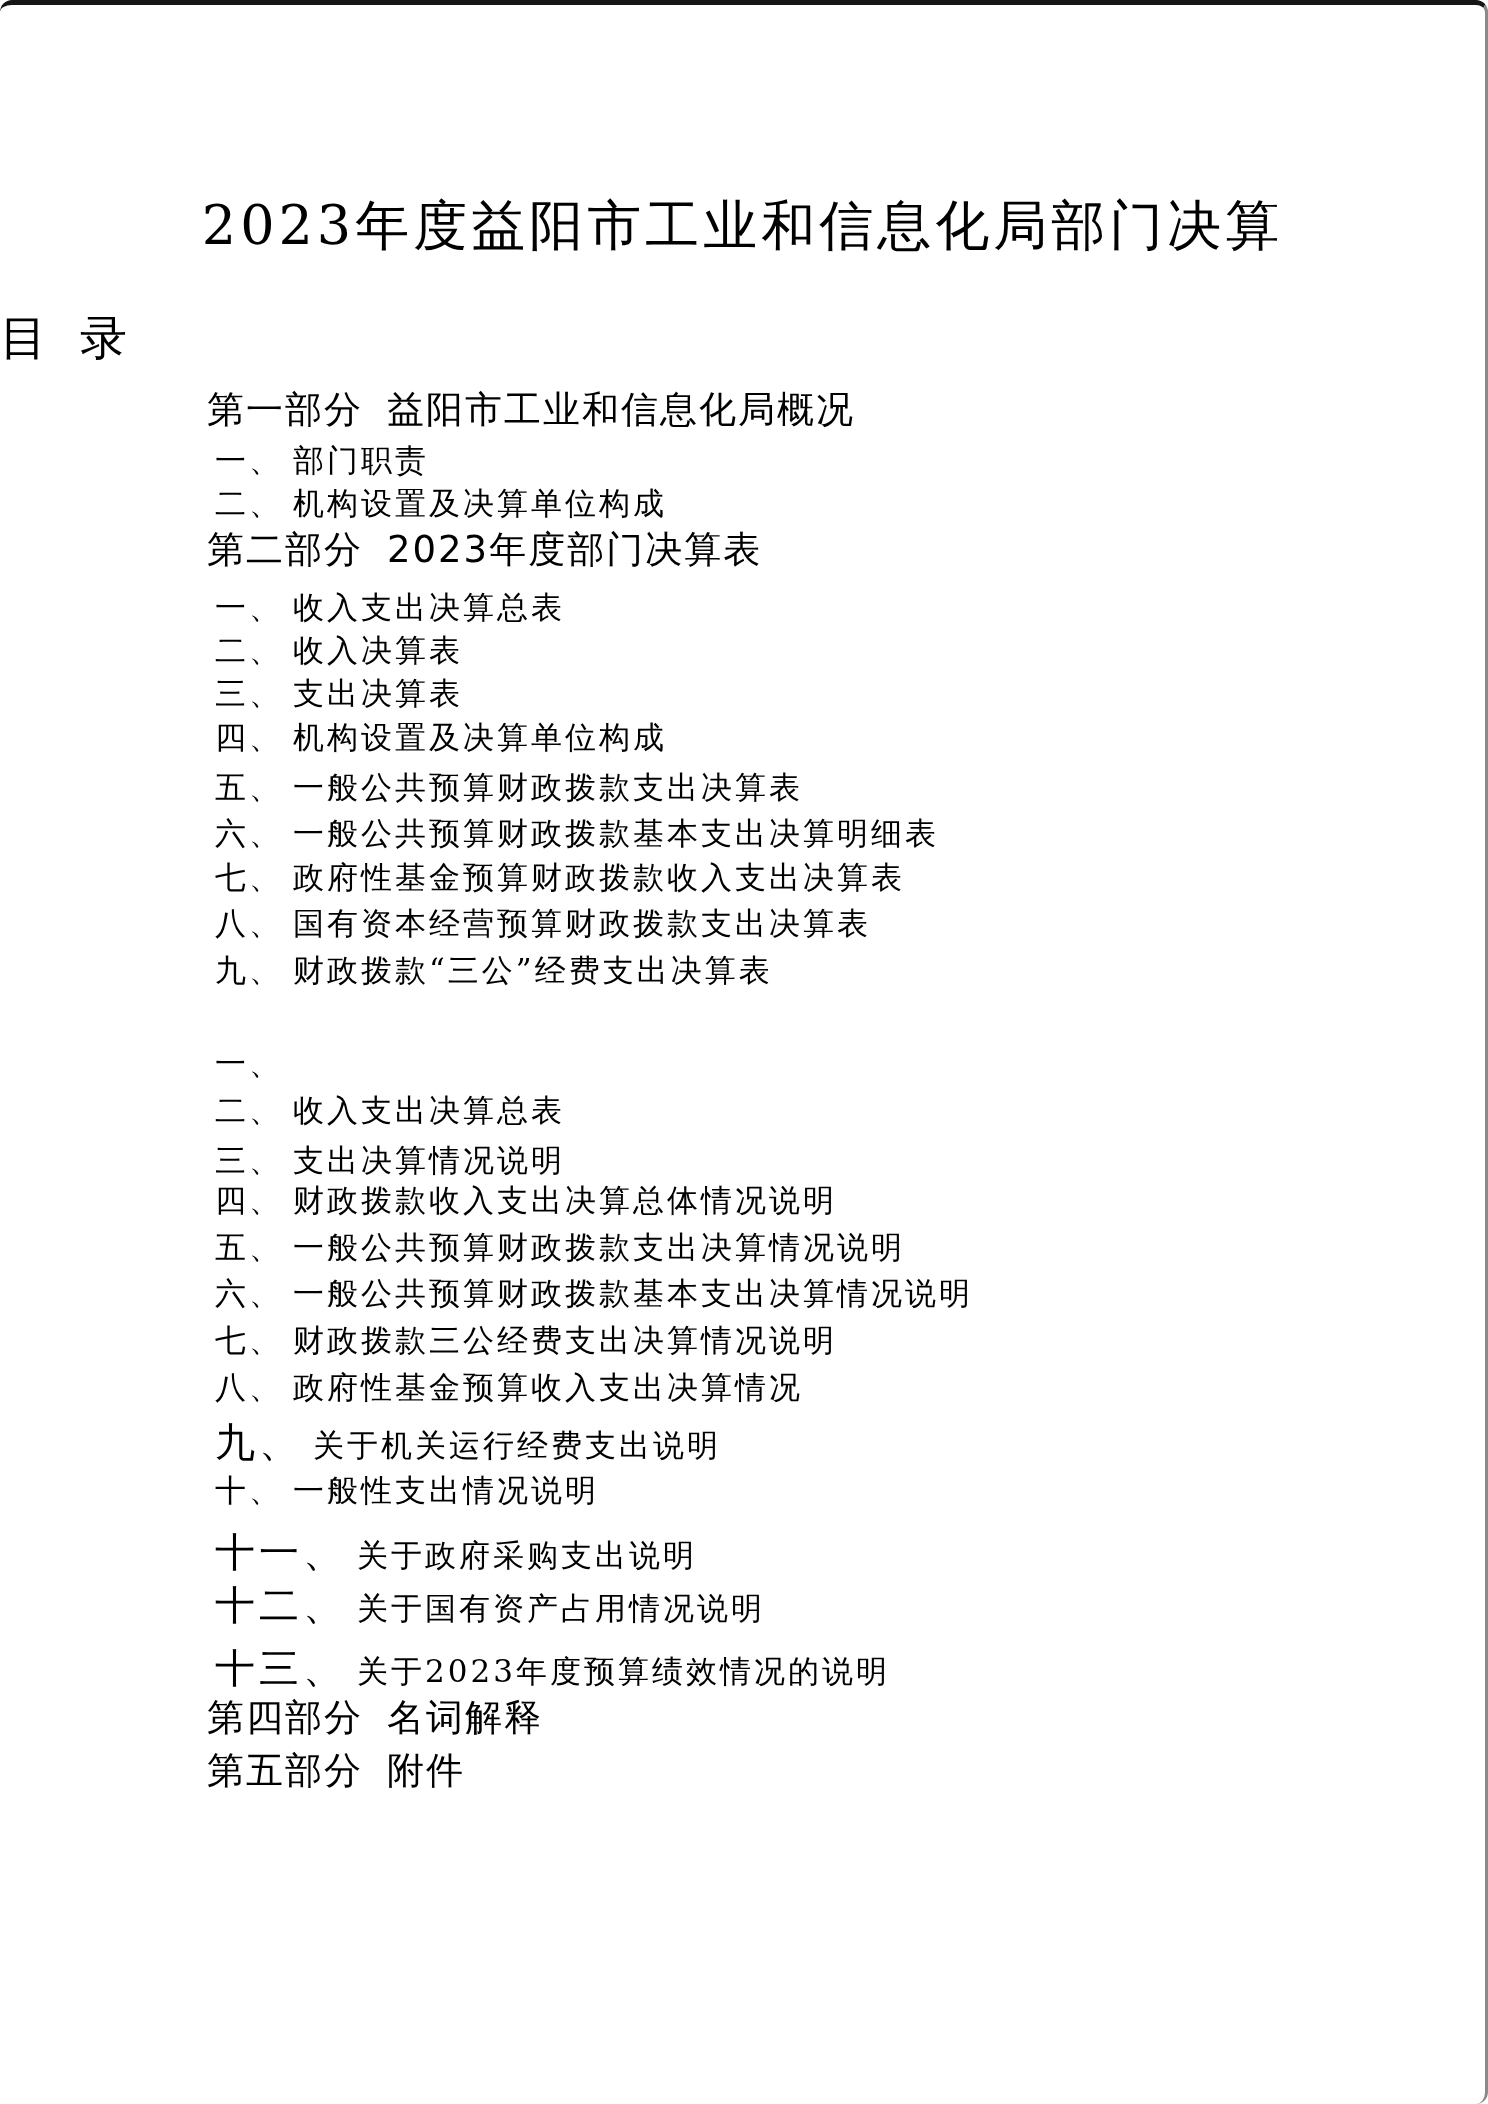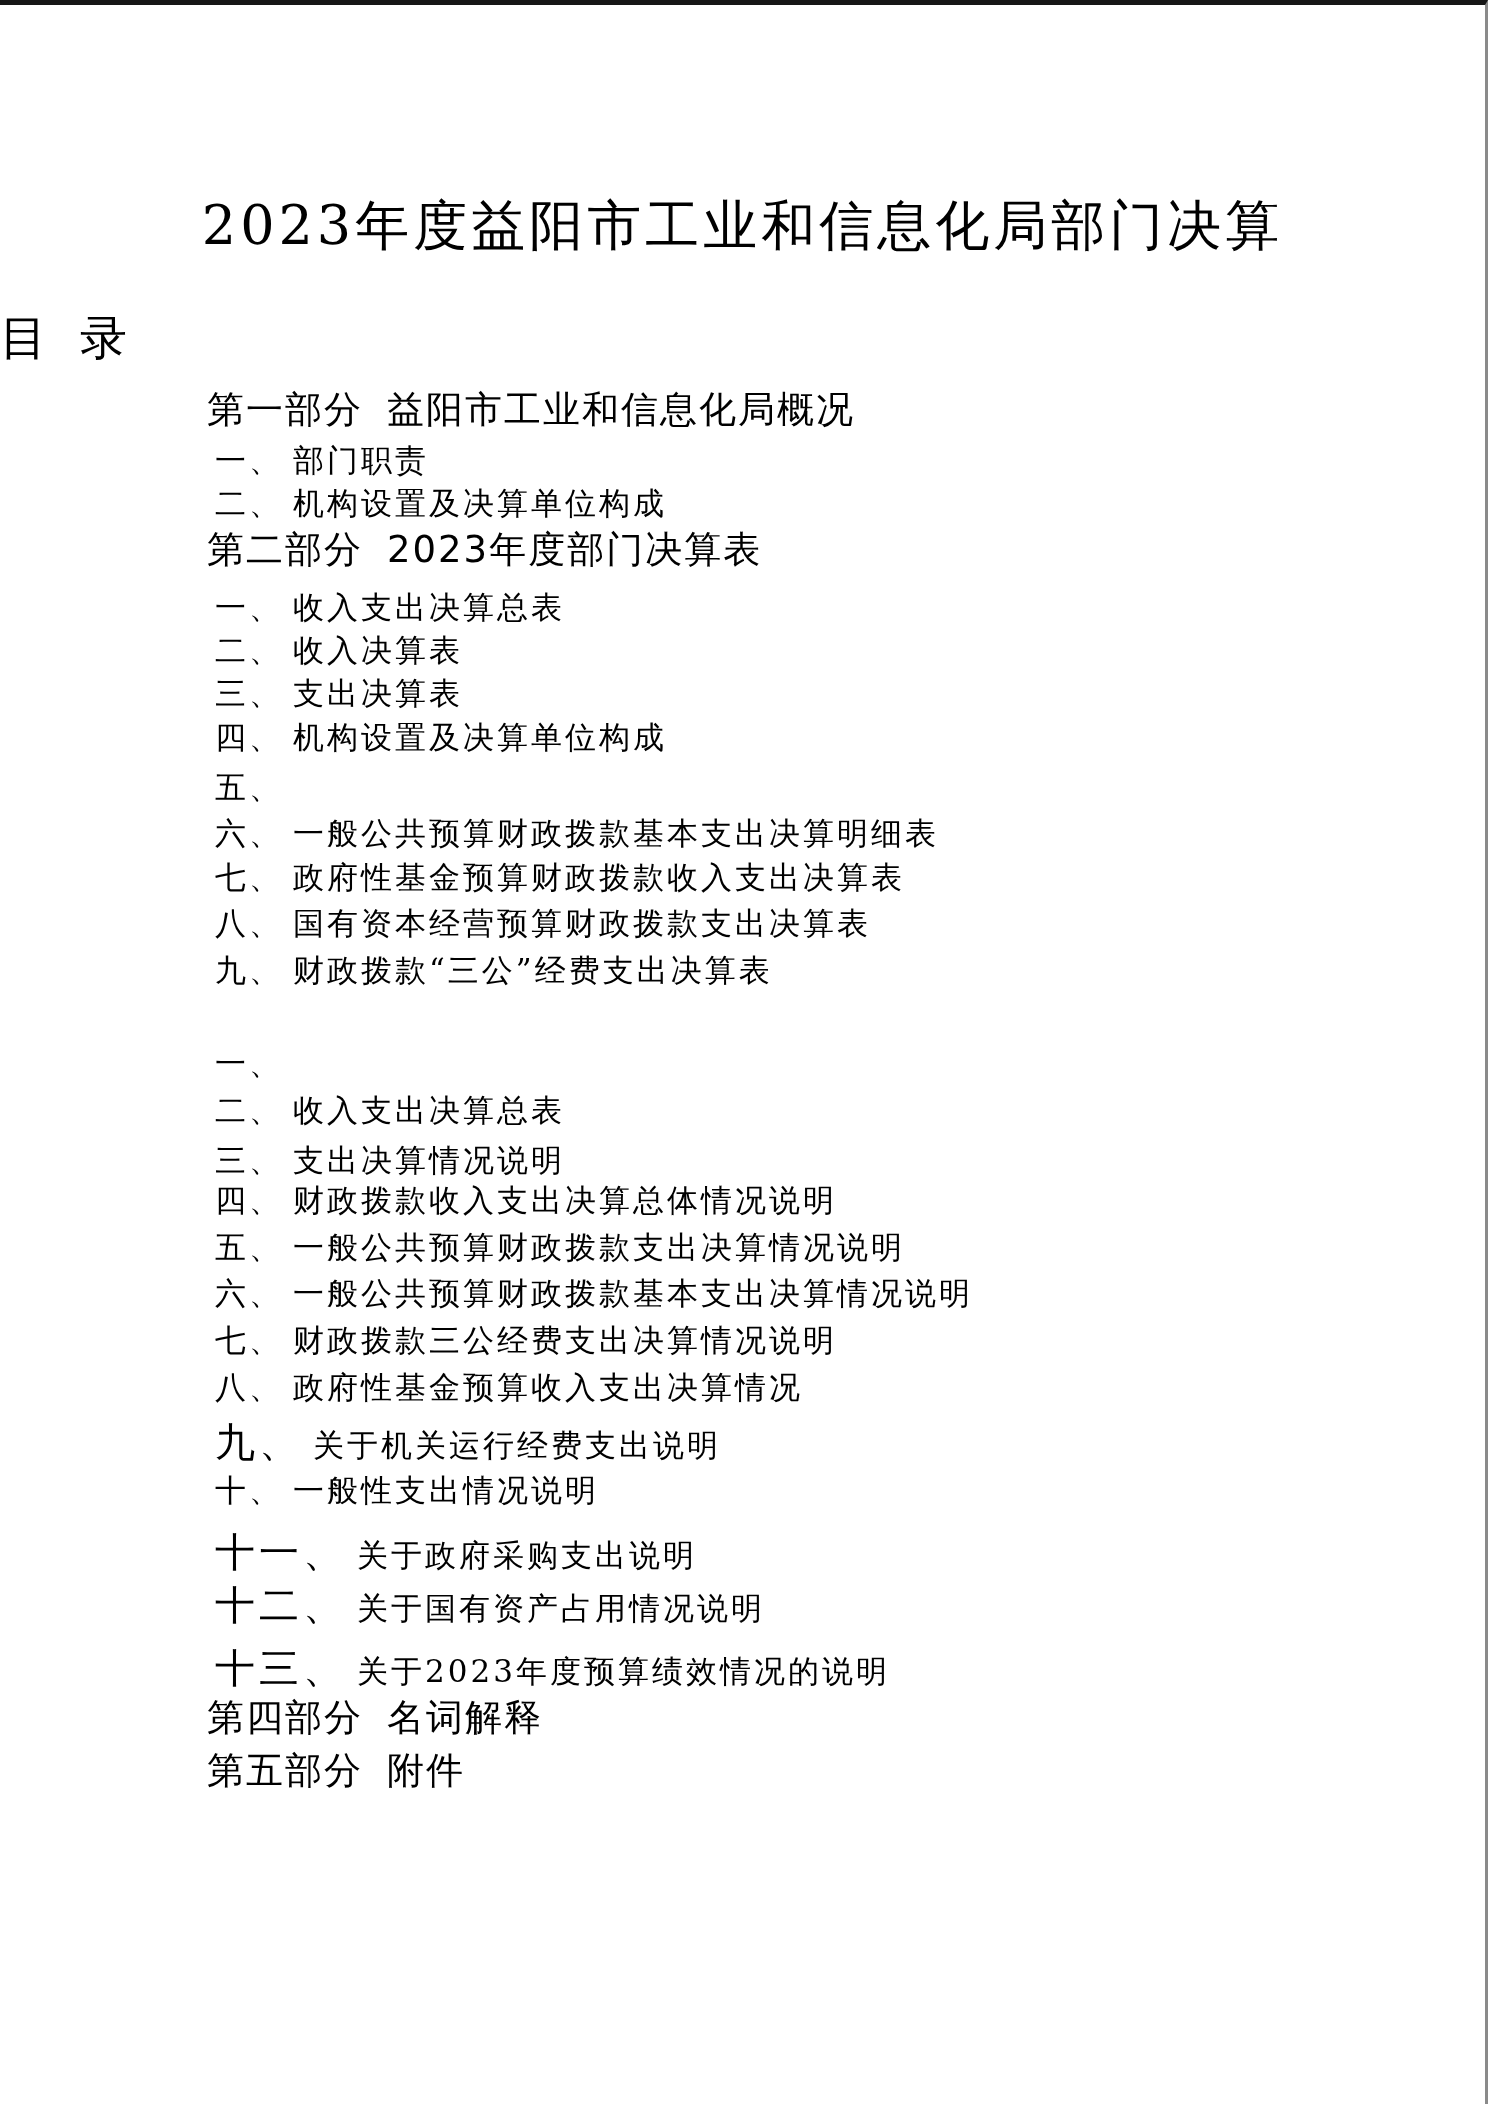--- a/index.html
+++ b/index.html
@@ -6,20 +6,21 @@
   .page{
     position:relative;
     width:1488px;height:2104px;
     background:#ffffff;
     box-sizing:border-box;
     border-top:5px solid #161616;
     border-right:3px solid #8a8a8a;
     overflow:hidden;
     font-family:"DejaVu Serif","Liberation Serif",serif;
     color:#000;
+    border-radius:12px;
   }
   .doc-title{
     position:absolute;top:185px;left:0;width:100%;
     text-align:center;
     font-size:54px;letter-spacing:4px;
     font-weight:normal;
     white-space:nowrap;
   }
   .toc-heading{
     position:absolute;top:302px;left:0;width:100%;
@@ -79,20 +80,21 @@
   <div class="item" style="top:668px">
     <span class="num">三、</span>
       <span>支出决算表</span>
   </div>
   <div class="item" style="top:712px">
     <span class="num">四、</span>
       <span>机构设置及决算单位构成</span>
   </div>
   <div class="item" style="top:762px">
     <span class="num">五、</span>
+      <span>一般公共预算财政拨款支出决算表</span>
   </div>
   <div class="item" style="top:808px">
     <span class="num">六、</span>
       <span>一般公共预算财政拨款基本支出决算明细表</span>
   </div>
   <div class="item" style="top:852px">
     <span class="num">七、</span>
       <span>政府性基金预算财政拨款收入支出决算表</span>
   </div>
   <div class="item" style="top:898px">

